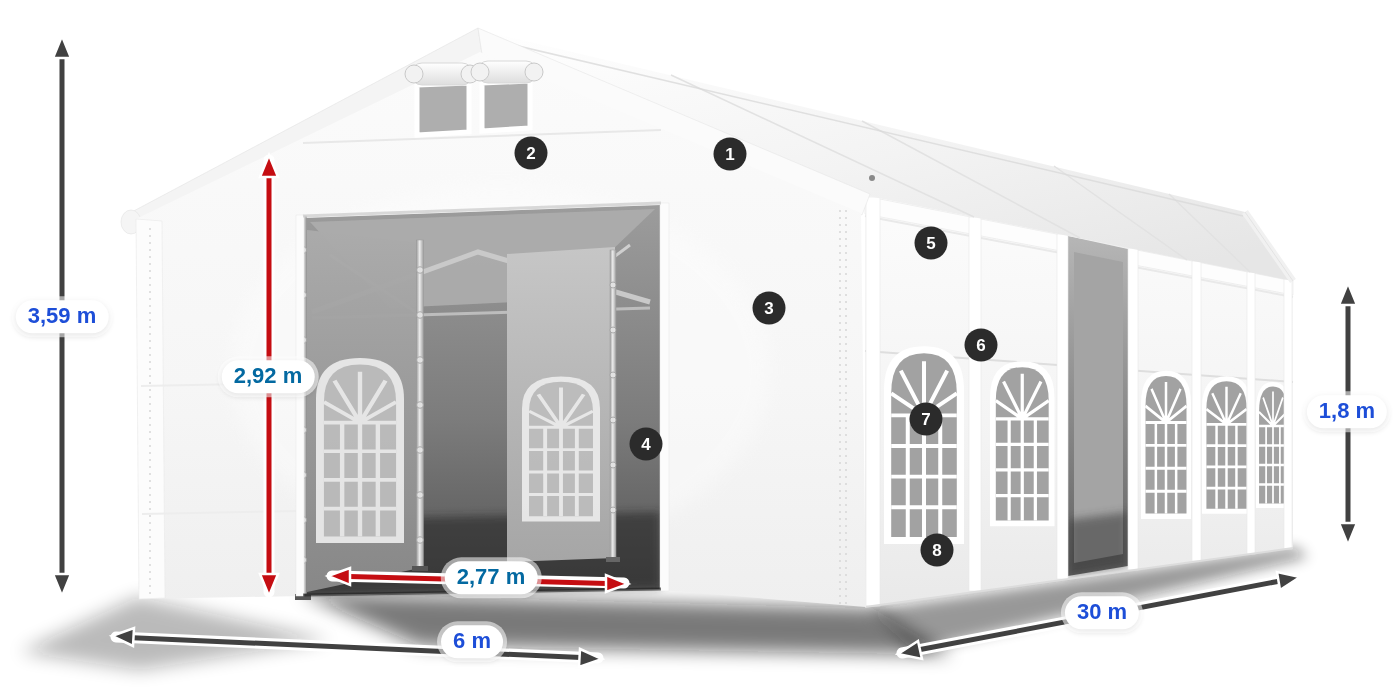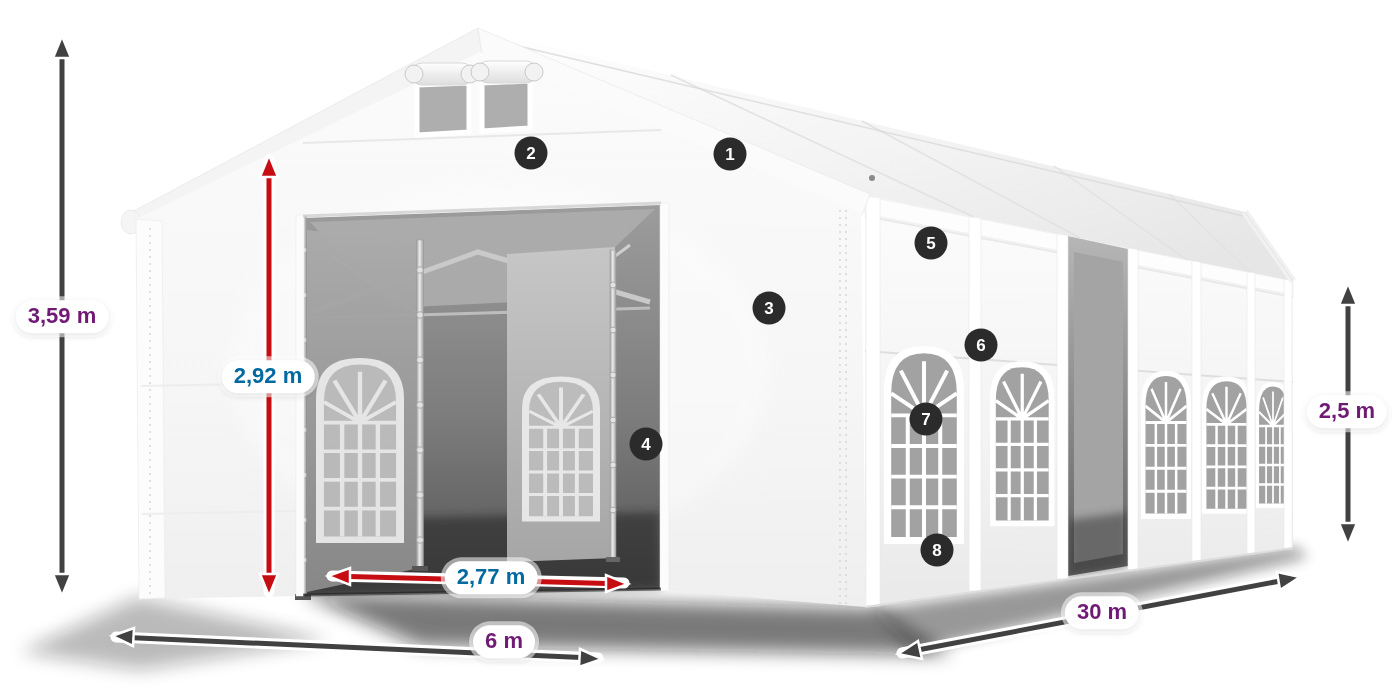--- a/index.html
+++ b/index.html
@@ -4,21 +4,21 @@
 <style>
   html,body{margin:0;padding:0;background:#fff;}
   .stage{
     position:relative;width:1400px;height:700px;background:#fff;overflow:hidden;
     font-family:"Liberation Sans",sans-serif;
   }
   .stage svg{position:absolute;left:0;top:0;}
   .pill{
     position:absolute;transform:translate(-50%,-50%);
     background:#fff;border-radius:18px;padding:3px 12px 5px;
-    font-weight:bold;font-size:22px;line-height:1.15;color:#701a75;white-space:nowrap;
+    font-weight:bold;font-size:22px;line-height:1.15;color:#1d4ed8;white-space:nowrap;
     box-shadow:0 0 0 4px rgba(255,255,255,.55),0 2px 6px rgba(0,0,0,.22);
     z-index:5;
   }
   .pill.red{color:#0369a1;}
   .badge{
     position:absolute;transform:translate(-50%,-50%);
     width:33px;height:33px;border-radius:50%;background:#2b2b2b;color:#fff;
     display:flex;align-items:center;justify-content:center;
     font-weight:bold;font-size:17px;z-index:4;
   }
@@ -270,23 +270,23 @@
         <path d="M1348,304 V524" stroke="#414141" stroke-width="5" fill="none"></path>
         <path d="M1348,283 L1339,305 L1357,305 Z" fill="#414141" stroke="#ffffff" stroke-width="2.5"></path>
         <path d="M1348,545 L1339,523 L1357,523 Z" fill="#414141" stroke="#ffffff" stroke-width="2.5"></path>
       </g>
     </g>
   </svg>
 
   <div class="pill" style="left:62px;top:317px">3,59 m</div>
   <div class="pill red" style="left:268px;top:377px">2,92 m</div>
   <div class="pill red" style="left:491px;top:578px">2,77 m</div>
-  <div class="pill" style="left:504px;top:642px">6 m</div>
+  <div class="pill" style="left:472px;top:642px">6 m</div>
   <div class="pill" style="left:1102px;top:613px">30 m</div>
-  <div class="pill" style="left:1347px;top:412px">2,5 m</div>
+  <div class="pill" style="left:1347px;top:412px">1,8 m</div>
 
   <div class="badge" style="left:730px;top:154px">1</div>
   <div class="badge" style="left:531px;top:153px">2</div>
   <div class="badge" style="left:769px;top:308px">3</div>
   <div class="badge" style="left:646px;top:444px">4</div>
   <div class="badge" style="left:931px;top:243px">5</div>
   <div class="badge" style="left:981px;top:345px">6</div>
   <div class="badge" style="left:926px;top:419px">7</div>
   <div class="badge" style="left:937px;top:550px">8</div>
 

